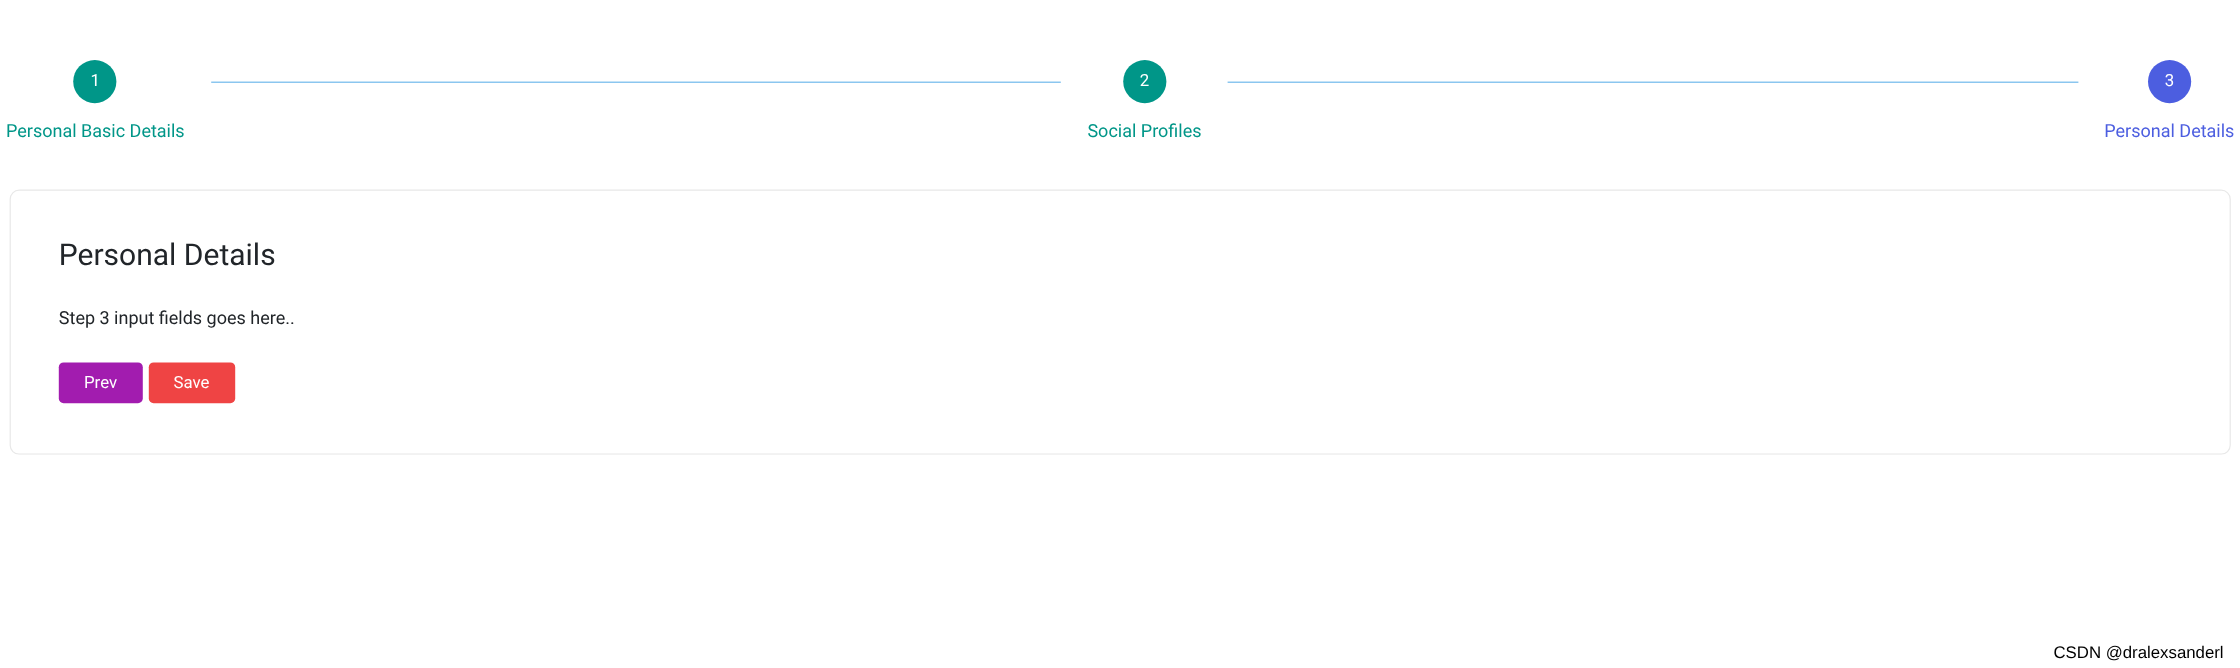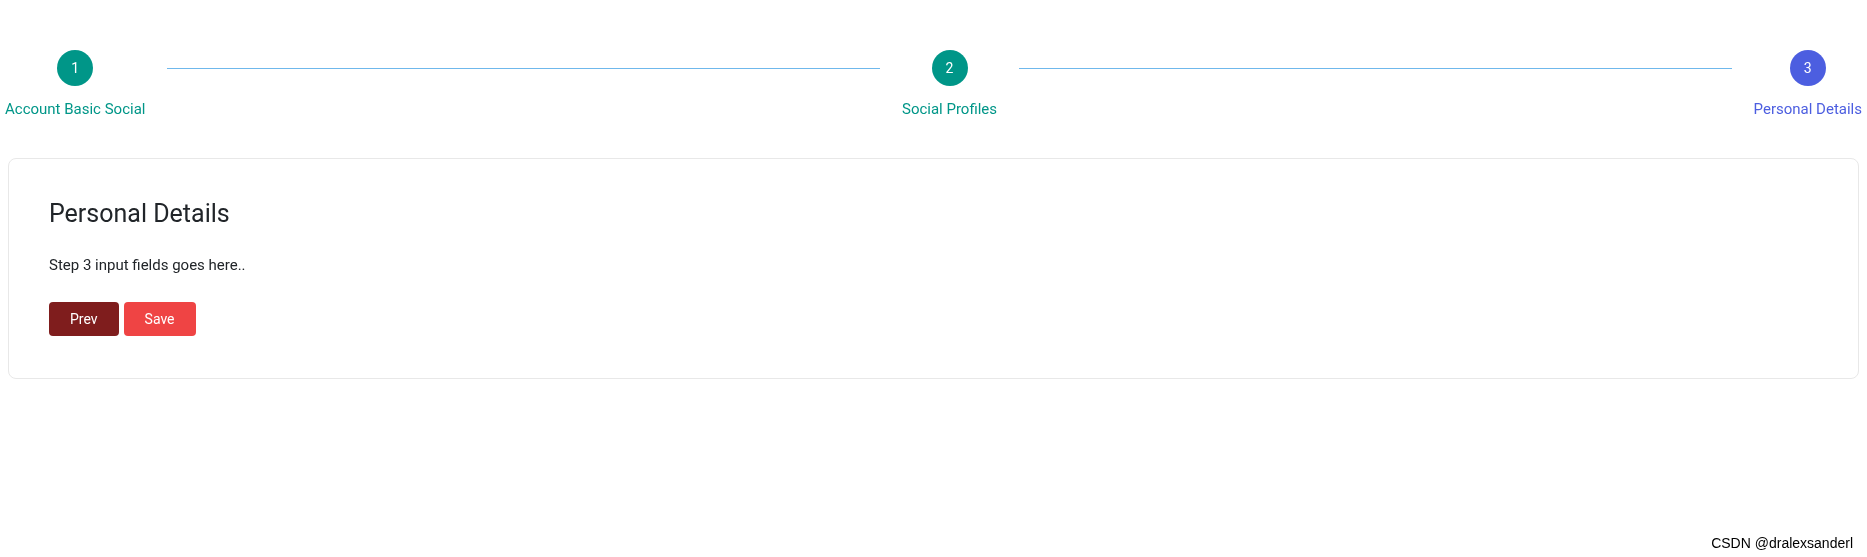--- a/index.html
+++ b/index.html
@@ -84,21 +84,21 @@
     .btn {
       padding: 9px 21px;
       border: none;
       border-radius: 4px;
       font-size: 14px;
       color: #fff;
       cursor: pointer;
       font-family: inherit;
     }
     .btn-prev {
-      background: #7f1d1d;
+      background: #a21caf;
     }
     .btn-save {
       background: #ef4444;
     }
     .watermark {
       position: fixed;
       bottom: 6px;
       right: 14px;
       font-size: 14px;
       color: #000000;
@@ -106,21 +106,21 @@
     }
   </style>
 </head>
 <body>
 
 <div class="stepper-container">
   <div class="step">
     <div class="step-circle completed">
       <span>1</span>
     </div>
-    <div class="step-label completed">Account Basic Social</div>
+    <div class="step-label completed">Personal Basic Details</div>
   </div>
   <div class="step-line"></div>
   <div class="step">
     <div class="step-circle completed">
       <span>2</span>
     </div>
     <div class="step-label completed">Social Profiles</div>
   </div>
   <div class="step-line"></div>
   <div class="step">

